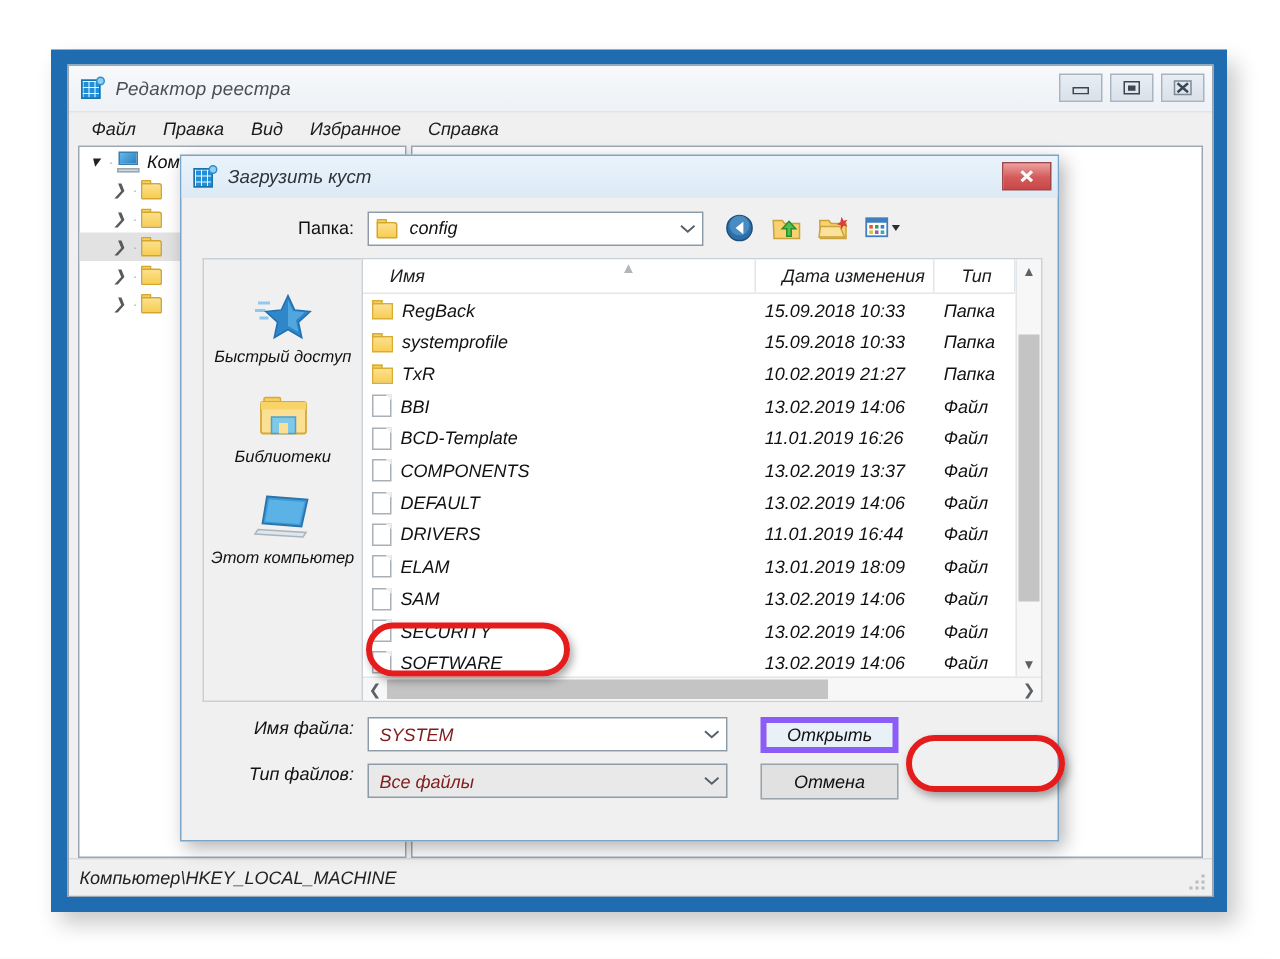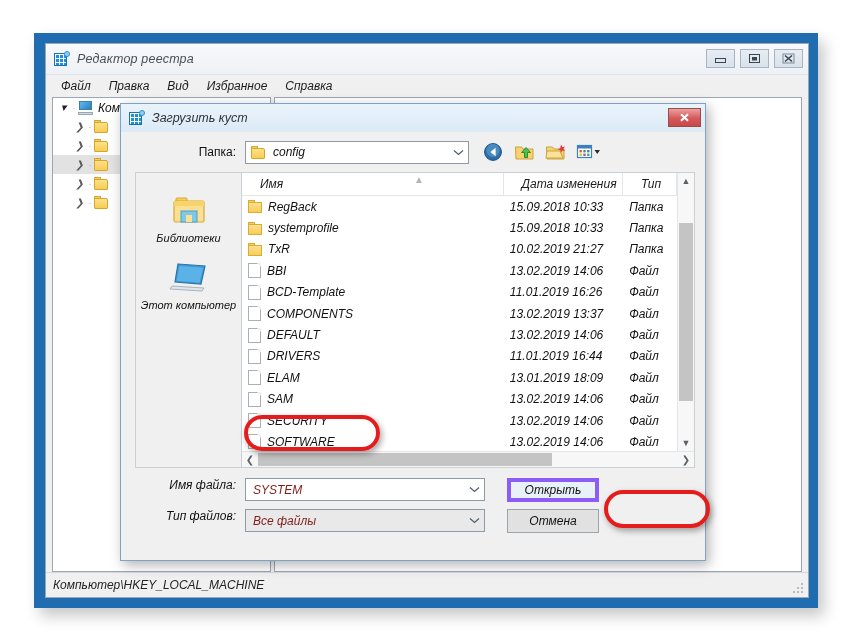--- a/index.html
+++ b/index.html
@@ -608,20 +608,30 @@
             <rect x="11.1" y="11.6" width="2.4" height="2.4" fill="#3aa9a9"></rect>
             <path d="M18.5 8 L24 8 L21.25 12 Z" fill="#2e2e2e"></path>
           </svg>
         </span>
       </div>
     </div>
 
     <div id="dlg-main">
 
       <div id="places">
+        <div class="place">
+          <span class="place-ico">
+            <svg width="42" height="36" viewBox="0 0 42 36">
+              <path d="M4 9 h8 M2 14 h7 M5 19 h6" stroke="#8fc8ec" stroke-width="2" fill="none"></path>
+              <path d="M24 4 l4.4 9.6 l10.4 1.1 l-7.8 7.1 l2.2 10.3 l-9.2 -5.3 l-9.2 5.3 l2.2 -10.3 l-7.8 -7.1 l10.4 -1.1 z" fill="#2f86c8" stroke="#1f6fb0" stroke-width="1"></path>
+              <path d="M24 7 l3.3 7.3 l7.9 0.8 l-5.9 5.4 l1.7 7.8 l-7 -4 z" fill="#5cb0e4" opacity=".75"></path>
+            </svg>
+          </span>
+          <span class="place-label">Быстрый доступ</span>
+        </div>
 
         <div class="place">
           <span class="place-ico">
             <svg width="42" height="34" viewBox="0 0 42 34">
               <rect x="8" y="5" width="11" height="4" rx="1" fill="#f6cf5c" stroke="#d6a93a" stroke-width="1"></rect>
               <rect x="6" y="8" width="30" height="21" rx="1.5" fill="#fbdf93" stroke="#d6a93a" stroke-width="1.2"></rect>
               <rect x="6" y="8" width="30" height="5" fill="#f7d36a"></rect>
               <rect x="13" y="18" width="16" height="11" fill="#7fc8e8" stroke="#4ba0cc" stroke-width="1"></rect>
               <rect x="18" y="22" width="6" height="7" fill="#fbdf93"></rect>
             </svg>

